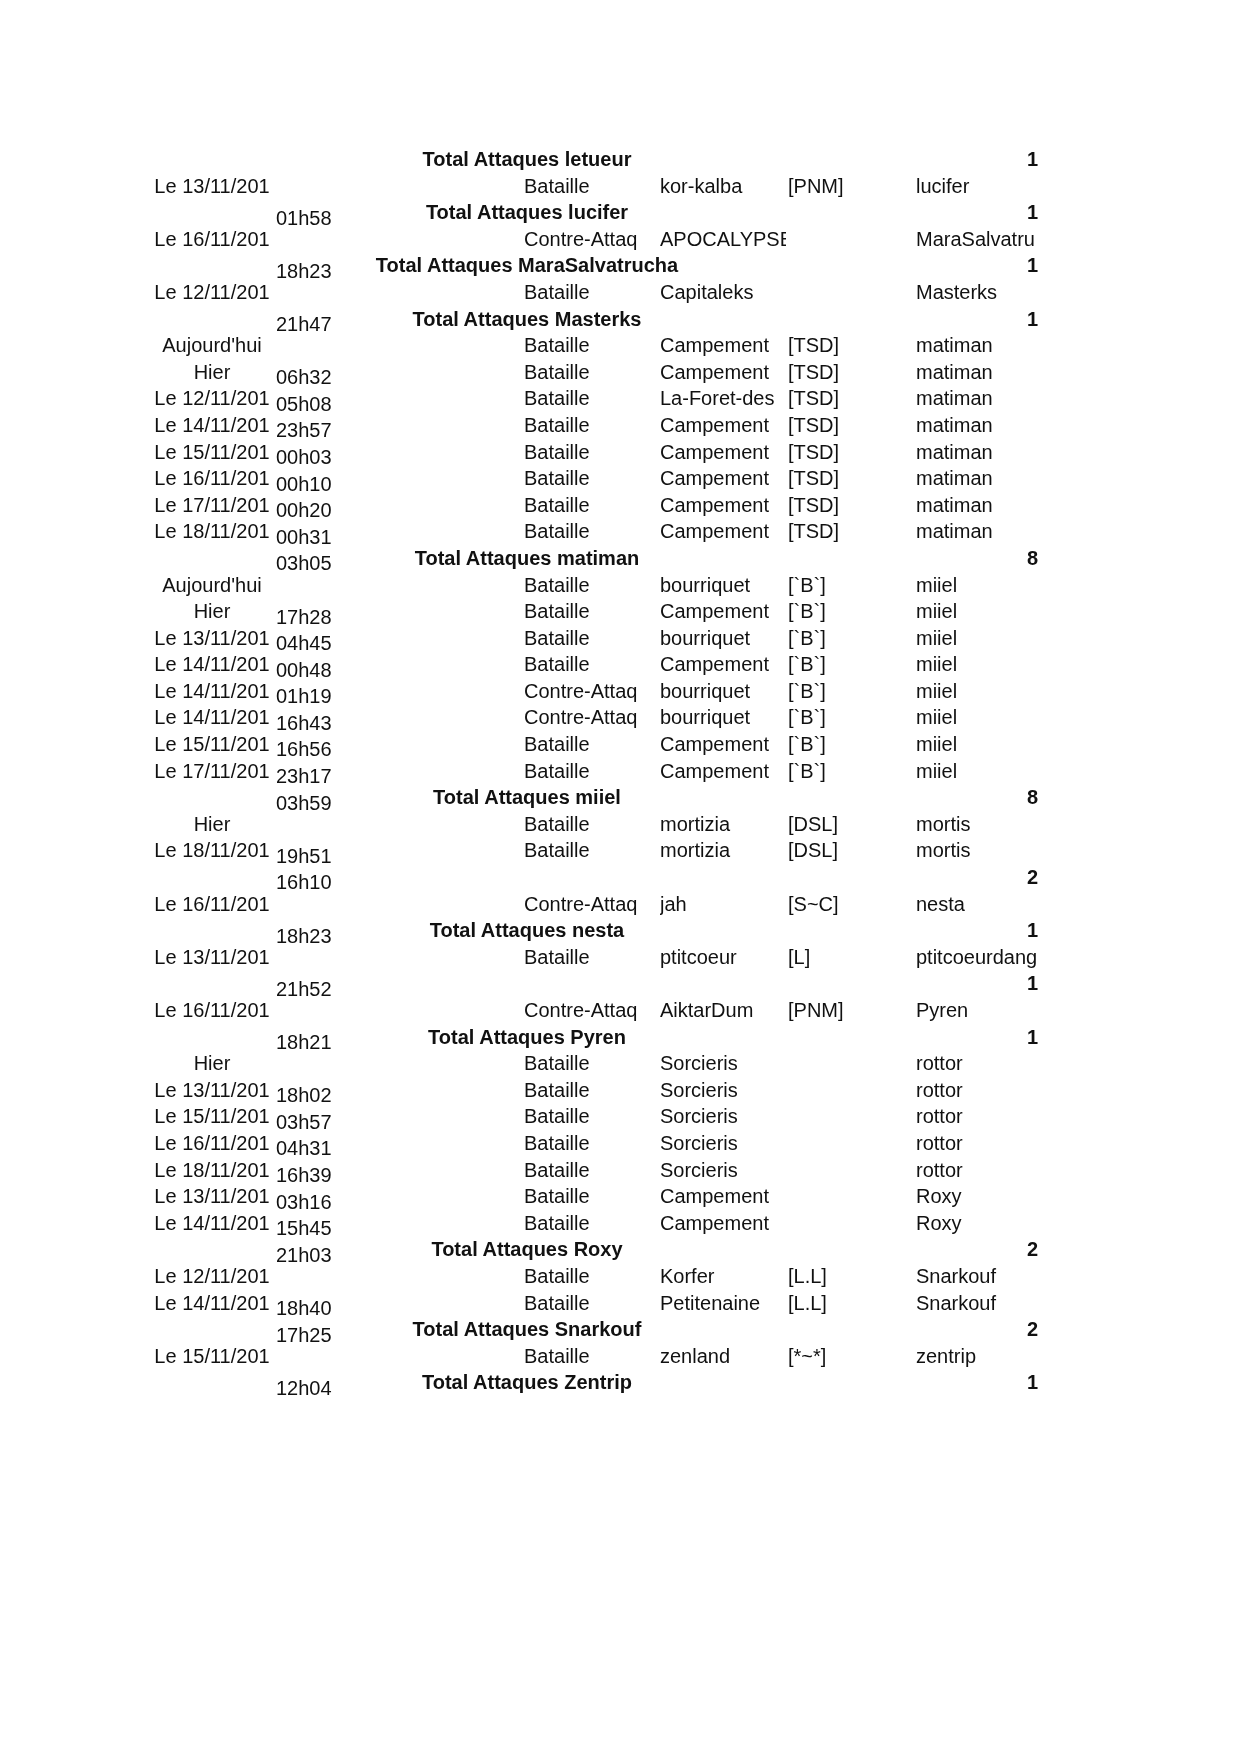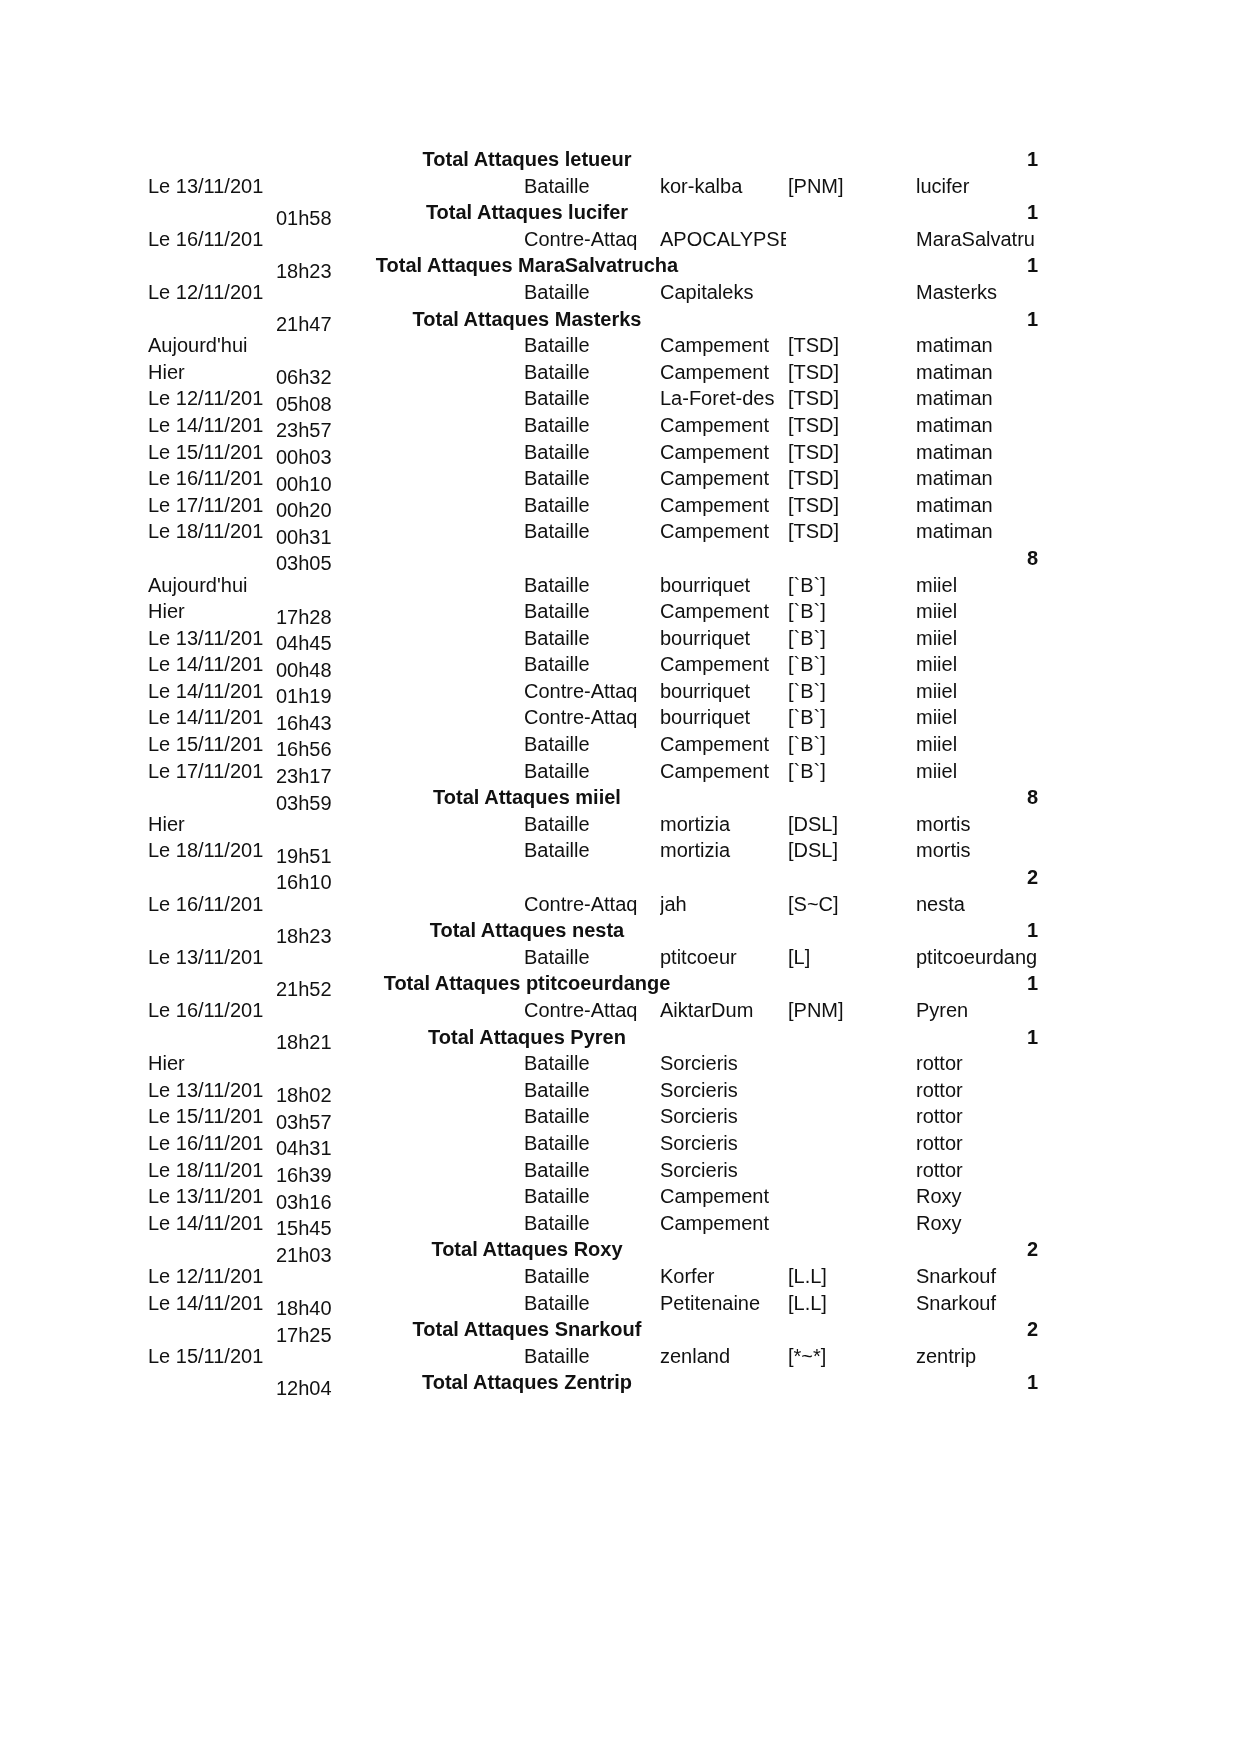--- a/index.html
+++ b/index.html
@@ -1,21 +1,21 @@
 <!DOCTYPE html>
 <html><head>
 <meta charset="utf-8">
 <style>
   html, body { margin: 0; padding: 0; background: #ffffff; }
   body { width: 1241px; height: 1754px; position: relative; overflow: hidden;
          font-family: "Liberation Sans", sans-serif; color: #111111; font-size: 20px; }
   #sheet { position: absolute; left: 0; top: 146px; width: 1241px; padding-left: 32px; }
   .row { position: relative; height: 26.6px; line-height: 26.6px; white-space: nowrap; }
   .c { position: absolute; top: 0; overflow: hidden; }
-  .c-date { left: 116px; width: 128px; }
+  .c-date { left: 116px; width: 128px; text-align: center; }
   .c-time { left: 244px; width: 64px; margin-top: 32px; }
   .c-type { left: 492px; width: 126px; }
   .c-target { left: 628px; width: 126px; }
   .c-tag { left: 756px; width: 126px; }
   .c-player { left: 884px; width: 126px; }
   .total { font-weight: bold; }
   .c-label { left: 300px; width: 390px; text-align: center; }
   .c-count { left: 960px; width: 46px; text-align: right; }
 </style>
 </head>
@@ -120,20 +120,21 @@
     </div>
     <div class="row">
       <div class="c c-date">Le 18/11/201</div>
       <div class="c c-time">03h05</div>
       <div class="c c-type">Bataille</div>
       <div class="c c-target">Campement</div>
       <div class="c c-tag">[TSD]</div>
       <div class="c c-player">matiman</div>
     </div>
     <div class="row total">
+      <div class="c c-label">Total Attaques matiman</div>
       <div class="c c-count">8</div>
     </div>
     <div class="row">
       <div class="c c-date">Aujourd'hui</div>
       <div class="c c-time">17h28</div>
       <div class="c c-type">Bataille</div>
       <div class="c c-target">bourriquet</div>
       <div class="c c-tag">[`B`]</div>
       <div class="c c-player">miiel</div>
     </div>
@@ -230,21 +231,20 @@
     </div>
     <div class="row">
       <div class="c c-date">Le 13/11/201</div>
       <div class="c c-time">21h52</div>
       <div class="c c-type">Bataille</div>
       <div class="c c-target">ptitcoeur</div>
       <div class="c c-tag">[L]</div>
       <div class="c c-player">ptitcoeurdang</div>
     </div>
     <div class="row total">
-      <div class="c c-label">Total Attaques ptitcoeurdange</div>
       <div class="c c-count">1</div>
     </div>
     <div class="row">
       <div class="c c-date">Le 16/11/201</div>
       <div class="c c-time">18h21</div>
       <div class="c c-type">Contre-Attaq</div>
       <div class="c c-target">AiktarDum</div>
       <div class="c c-tag">[PNM]</div>
       <div class="c c-player">Pyren</div>
     </div>

